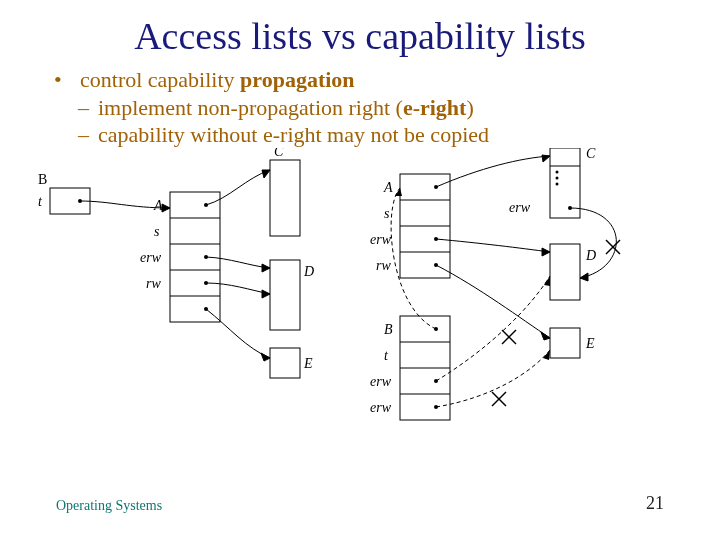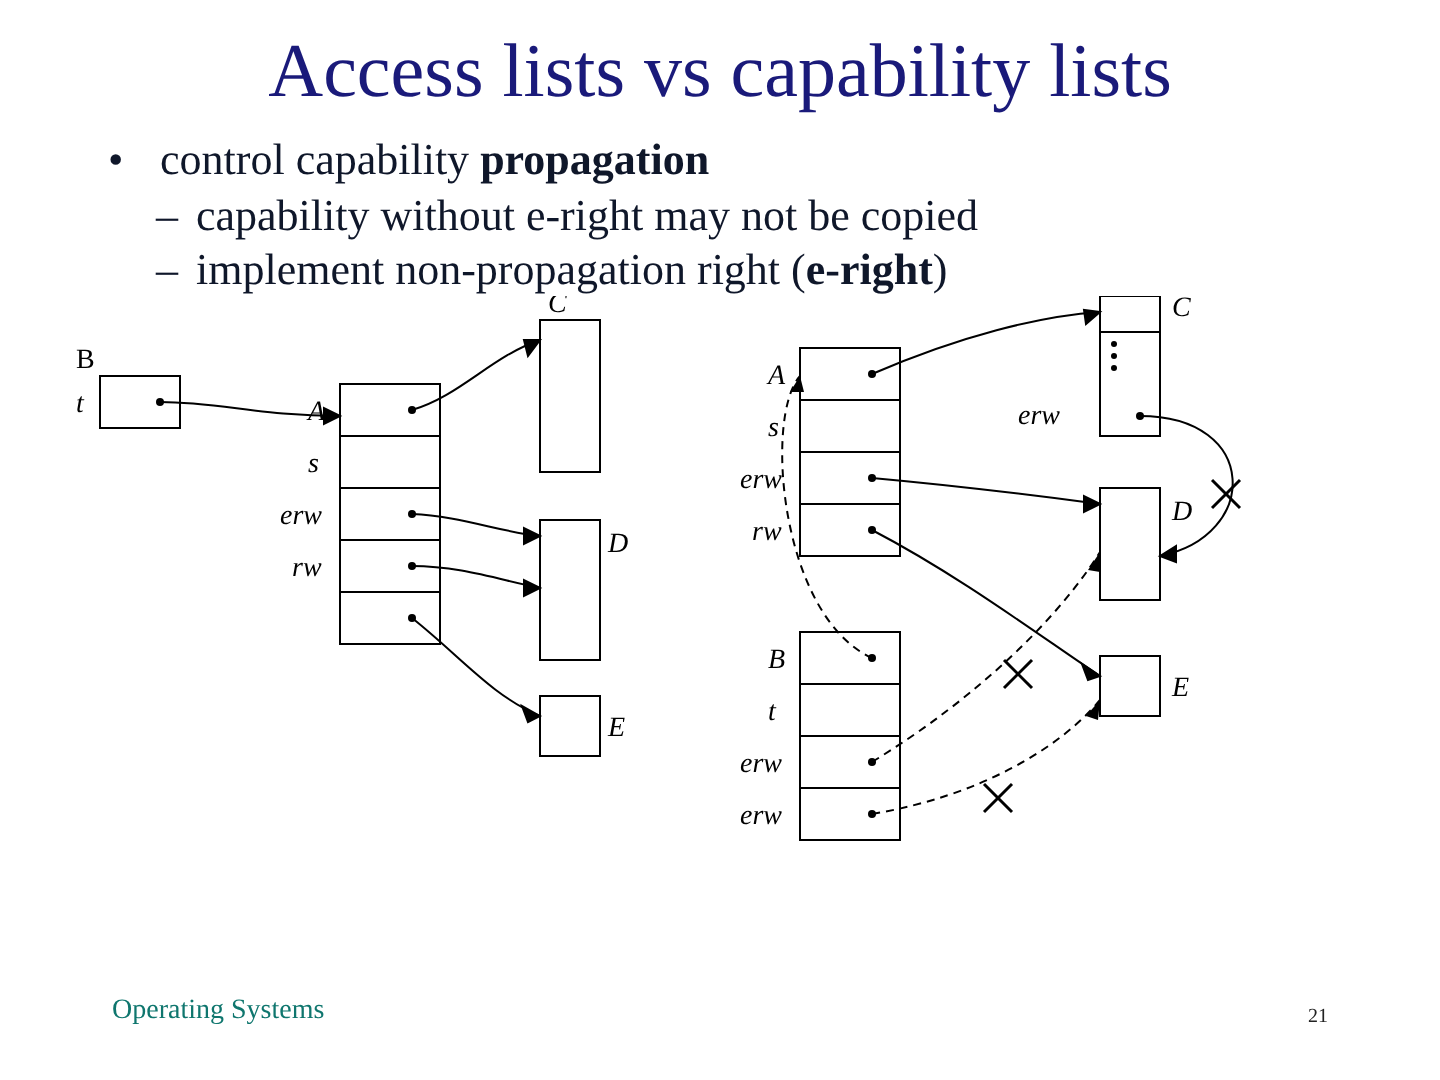--- a/index.html
+++ b/index.html
@@ -21,21 +21,21 @@
   }
   .title {
     font-size: 38px;
     text-align: center;
     padding-top: 14px;
     color: #1a1a7a;
   }
   .body {
     padding: 8px 40px 0 72px;
     font-size: 22px;
-    color: #0f172a;
+    color: #a16207;
     line-height: 1.25;
   }
   .bullet1 {
     position: relative;
     padding-left: 8px;
   }
   .bullet1::before {
     content: "•";
     position: absolute;
     left: -18px;
@@ -55,21 +55,21 @@
     position: absolute;
     left: 56px;
     bottom: 22px;
     font-size: 14px;
     color: #0f766e;
   }
   .footer-right {
     position: absolute;
     right: 56px;
     bottom: 22px;
-    font-size: 10px;
+    font-size: 18px;
     color: #222;
   }
   .diagram {
     position: absolute;
     left: 30px;
     top: 148px;
     width: 660px;
     height: 330px;
   }
   .diagram text {
@@ -81,24 +81,24 @@
 <body>
 
 <div class="slide">
   <div class="title">Access lists vs capability lists</div>
 
   <div class="body">
     <div class="bullet1">
       <span>control capability</span>
       <span style="font-weight:bold;">propagation</span>
     </div>
-    <div class="sub">capability without e-right may not be copied</div>
     <div class="sub">
       <span>implement non-propagation right (</span><span style="font-weight:bold;">e-right</span><span>)</span>
     </div>
+    <div class="sub">capability without e-right may not be copied</div>
   </div>
 
   <svg class="diagram" viewBox="0 0 660 330">
 
     <g>
       <rect x="20" y="40" width="40" height="26" fill="#fff" stroke="#000"></rect>
       <circle cx="50" cy="53" r="2" fill="#000"></circle>
       <text x="8" y="36" font-size="14">B</text>
       <text x="8" y="58" font-size="14" font-style="italic">t</text>
     </g>

